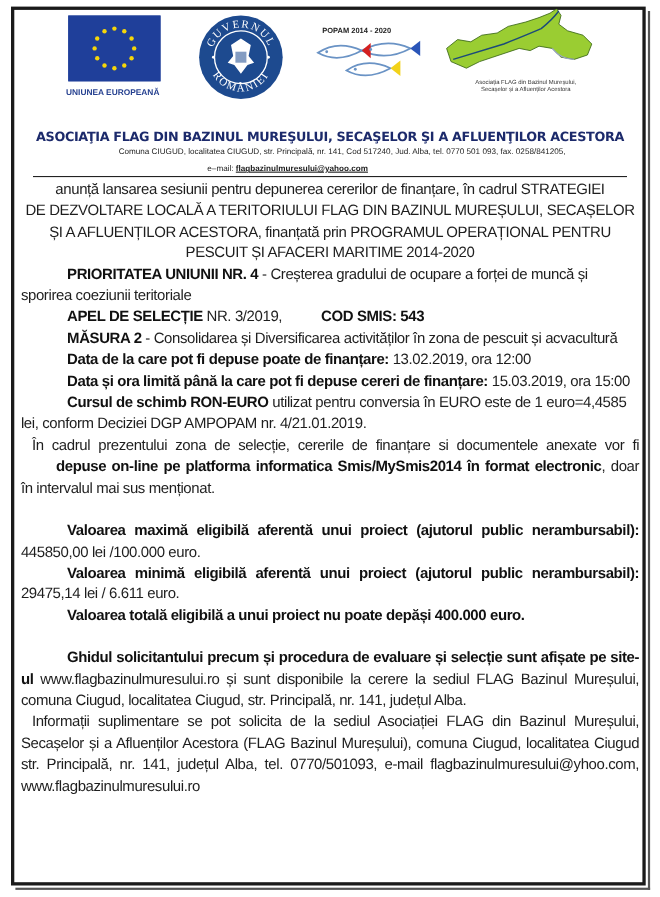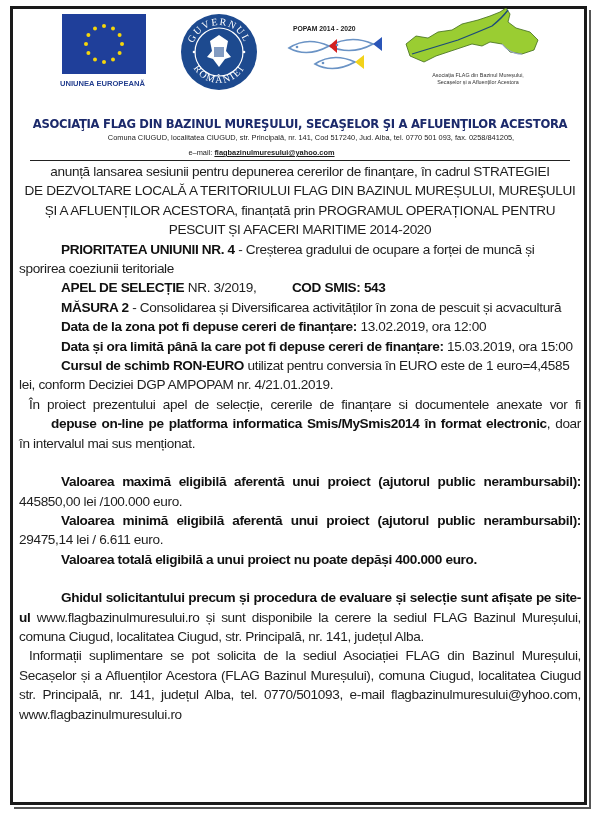--- a/index.html
+++ b/index.html
@@ -127,39 +127,39 @@
 <div class="assoc-title">ASOCIAŢIA FLAG DIN BAZINUL MUREŞULUI, SECAŞELOR ŞI A AFLUENŢILOR ACESTORA</div>
 <div class="assoc-address">Comuna CIUGUD, localitatea CIUGUD, str. Principală, nr. 141, Cod 517240,   Jud. Alba, tel. 0770 501 093, fax. 0258/841205,</div>
 <div class="assoc-email">
   <span>e–mail: </span><span class="link">flagbazinulmuresului@yahoo.com</span>
 </div>
 <div class="header-rule"></div>
 
 <div class="body">
   <div class="center">
     <div>anunță lansarea sesiunii pentru depunerea cererilor de finanțare, în cadrul STRATEGIEI</div>
-    <div>DE DEZVOLTARE LOCALĂ A TERITORIULUI FLAG DIN BAZINUL MUREȘULUI, MUREŞULUI</div>
+    <div>DE DEZVOLTARE LOCALĂ A TERITORIULUI FLAG DIN BAZINUL MUREȘULUI, SECAȘELOR</div>
     <div>ȘI A AFLUENȚILOR ACESTORA, finanțată prin PROGRAMUL OPERAȚIONAL PENTRU</div>
     <div>PESCUIT ȘI AFACERI MARITIME 2014-2020</div>
   </div>
 
   <p class="ind"><b>PRIORITATEA UNIUNII NR. 4</b><span> - Creșterea gradului de ocupare a forței de muncă și sporirea coeziunii teritoriale</span></p>
 
   <p class="ind"><b>APEL DE SELECȚIE</b><span> NR. 3/2019, </span><b>COD SMIS: 543</b></p>
 
   <p class="ind"><b>MĂSURA 2</b><span> - Consolidarea și Diversificarea activităților în zona de pescuit și acvacultură</span></p>
 
-  <p class="ind"><b>Data de la zona pot fi depuse cereri de finanțare:</b><span> 13.02.2019, ora 12:00</span></p>
+  <p class="ind"><b>Data de la care pot fi depuse poate de finanțare:</b><span> 13.02.2019, ora 12:00</span></p>
 
   <p class="ind"><b>Data și ora limită până la care pot fi depuse cereri de finanțare:</b><span> 15.03.2019, ora 15:00</span></p>
 
 
   <p class="ind"><b>Cursul de schimb RON-EURO</b><span> utilizat pentru conversia în EURO este de 1 euro=4,4585 lei, conform Deciziei DGP AMPOPAM nr. 4/21.01.2019.</span></p>
 
-  <p class="ind justify"><span>În proiect prezentului apel de selecție, cererile de finanțare si documentele anexate vor fi </span><b>depuse on-line pe platforma informatica Smis/MySmis2014 în format electronic</b><span>, doar în intervalul mai sus menționat.</span></p>
+  <p class="ind justify"><span>În cadrul prezentului zona de selecție, cererile de finanțare si documentele anexate vor fi </span><b>depuse on-line pe platforma informatica Smis/MySmis2014 în format electronic</b><span>, doar în intervalul mai sus menționat.</span></p>
 
   <div class="gap"></div>
 
   <p class="ind justify"><b>Valoarea maximă eligibilă aferentă unui proiect (ajutorul public nerambursabil):</b><span> 445850,00 lei /100.000 euro.</span></p>
 
   <p class="ind justify"><b>Valoarea minimă eligibilă aferentă unui proiect (ajutorul public nerambursabil):</b><span> 29475,14 lei / 6.611 euro.</span></p>
 
   <p class="ind"><b>Valoarea totală eligibilă a unui proiect nu poate depăși 400.000 euro.</b></p>
 
   <div class="gap"></div>

